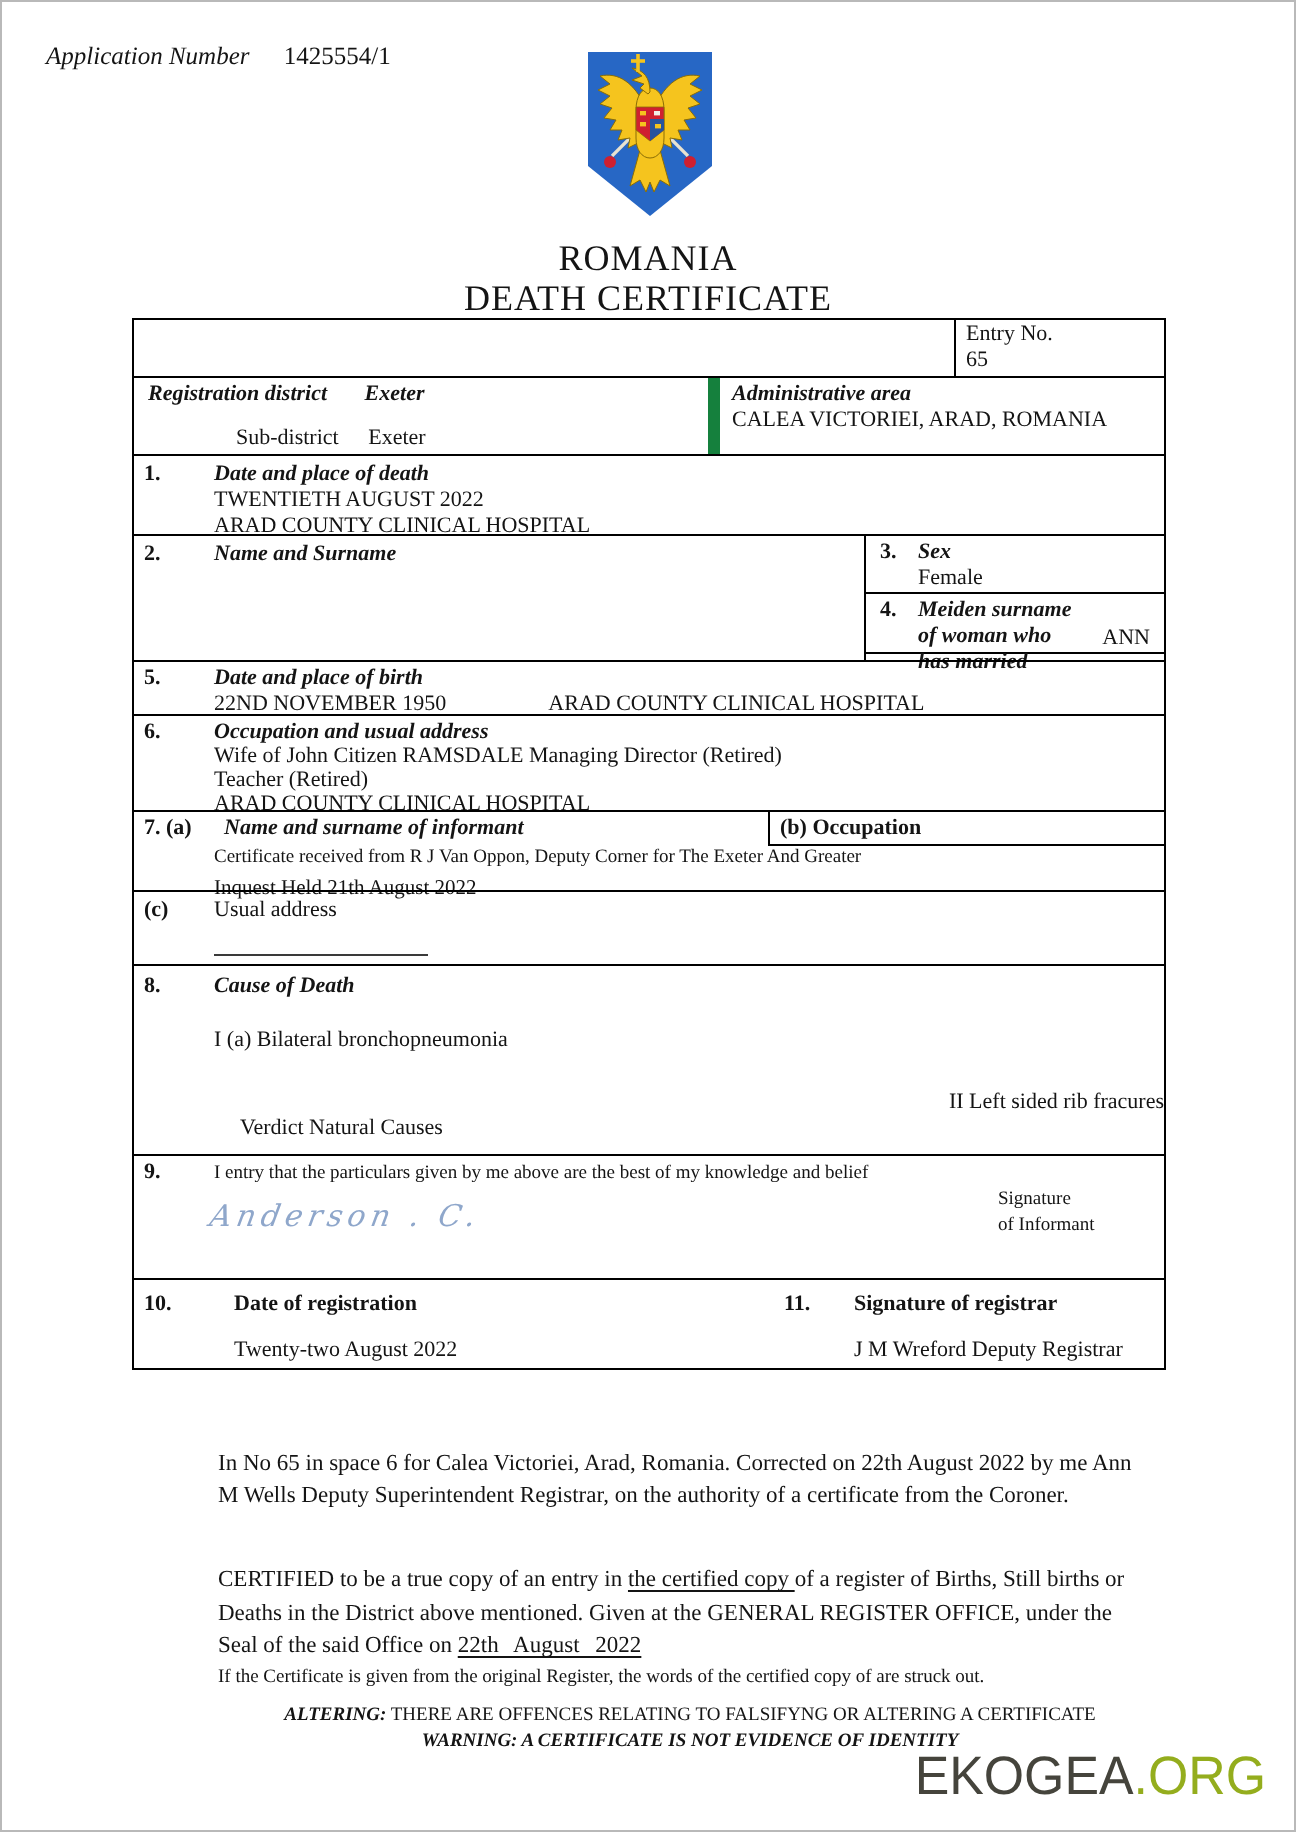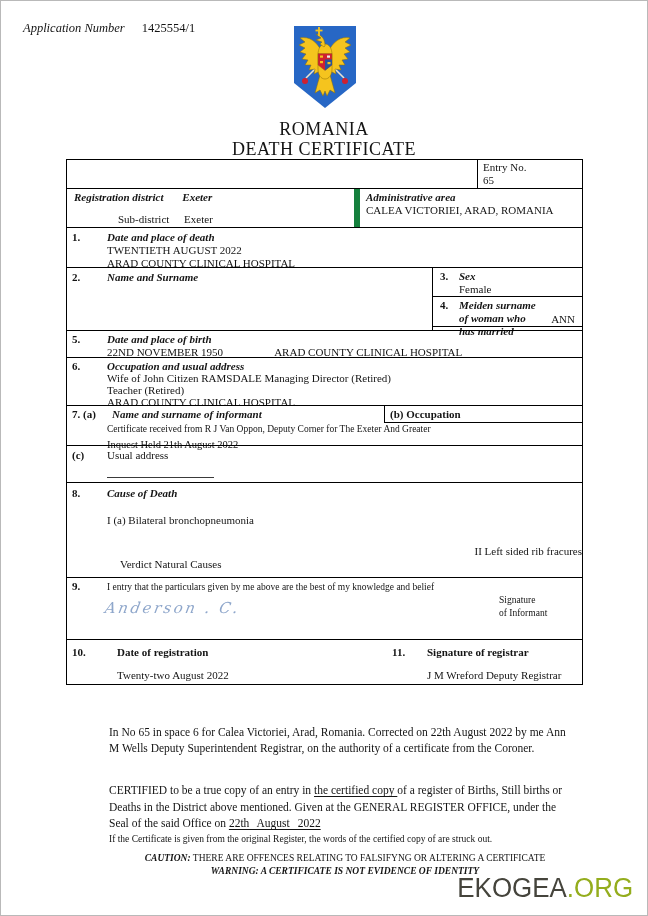--- a/index.html
+++ b/index.html
@@ -282,21 +282,21 @@
   <div class="correction">In No 65 in space 6 for Calea Victoriei, Arad, Romania. Corrected on 22th August 2022 by me Ann M Wells Deputy Superintendent Registrar, on the authority of a certificate from the Coroner.</div>
 
   <div class="certified">
     <span>CERTIFIED to be a true copy of an entry in </span><span class="underl">the certified copy </span><span>of a register of Births, Still births or Deaths in the District above mentioned. Given at the GENERAL REGISTER OFFICE, under the Seal of the said Office on </span><span class="underl wsp">22th August 2022</span>
   </div>
 
   <div class="smallprint">If the Certificate is given from the original Register, the words of the certified copy of are struck out.</div>
 
   <div class="caution">
     <div>
-      <span class="b">CAUTION:</span><span> THERE ARE OFFENCES RELATING TO FALSIFYNG OR ALTERING A CERTIFICATE</span>
+      <span class="b">ALTERING:</span><span> THERE ARE OFFENCES RELATING TO FALSIFYNG OR ALTERING A CERTIFICATE</span>
     </div>
     <div class="b">WARNING: A CERTIFICATE IS NOT EVIDENCE OF IDENTITY</div>
   </div>
 
   <div class="watermark">
     <span class="wm-dark">EKOGEA</span><span class="wm-green">.ORG</span>
   </div>
 
 </div>
 

